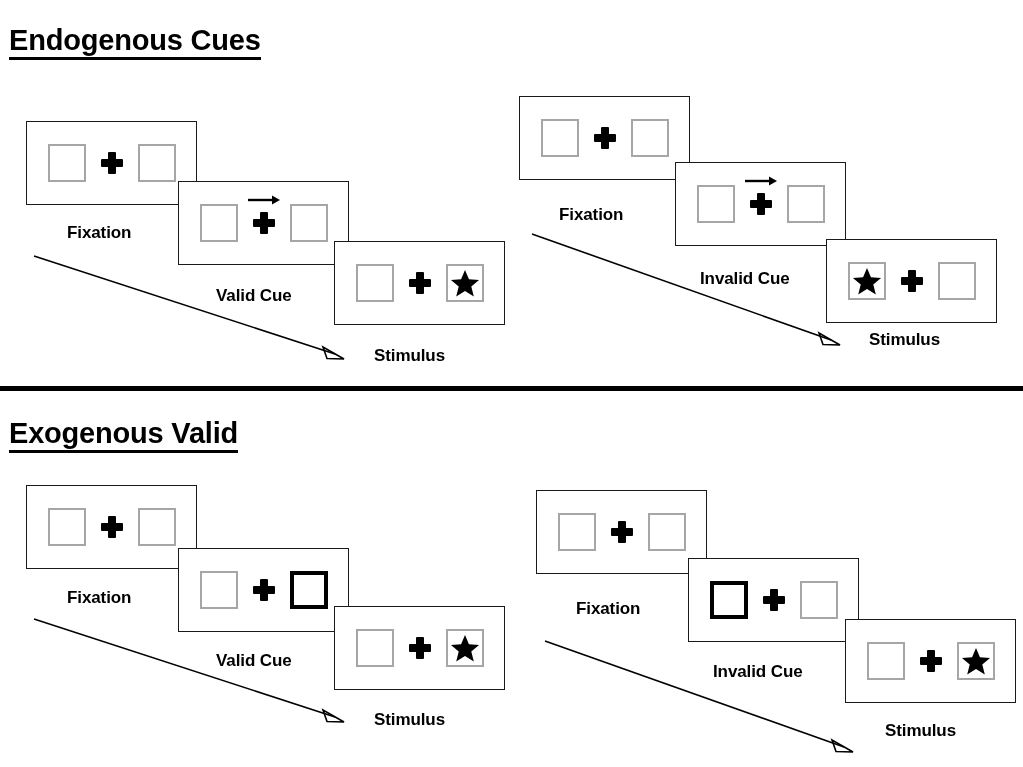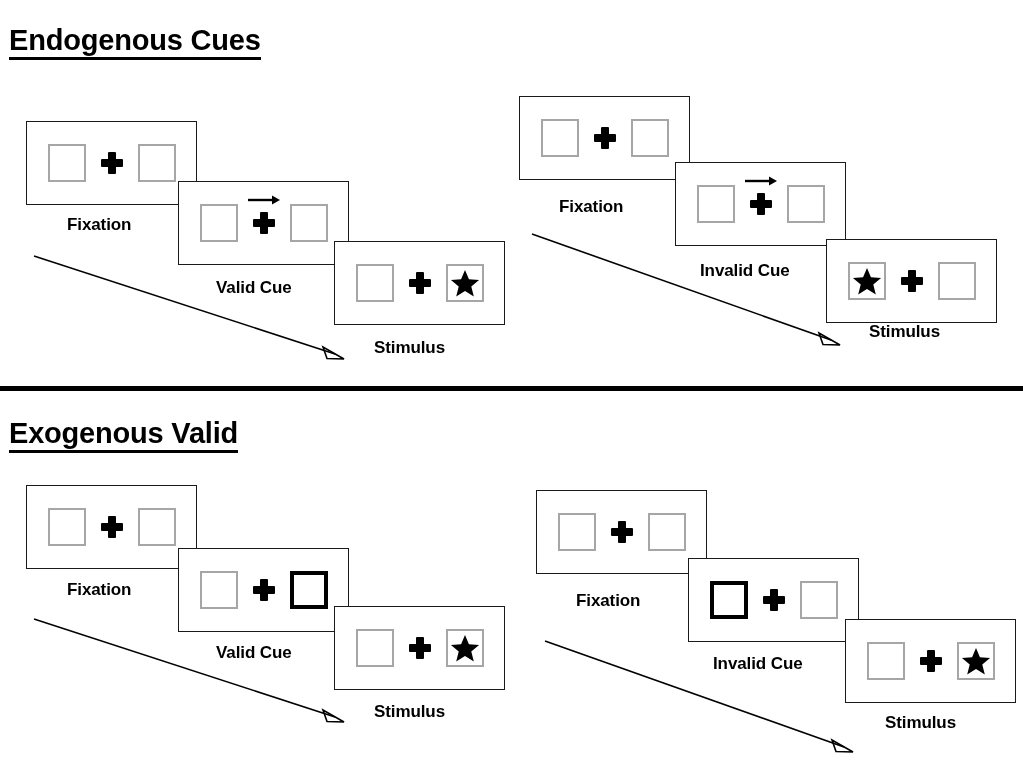--- a/index.html
+++ b/index.html
@@ -134,20 +134,21 @@
   }
   .seq-arrow svg { display: block; overflow: visible; }
 
   
   .caption {
     position: absolute;
     font-size: 17px;
     font-weight: bold;
     white-space: nowrap;
     letter-spacing: -0.1px;
+    margin-top: 8px;
   }
 </style>
 </head>
 <body>
 
 <div class="section-title" id="title-endogenous">
   <span class="t">Endogenous Cues</span>
 </div>
 
 <div class="panel" id="endo-valid-fixation" style="left:26px; top:121px; width:171px; height:84px;">

